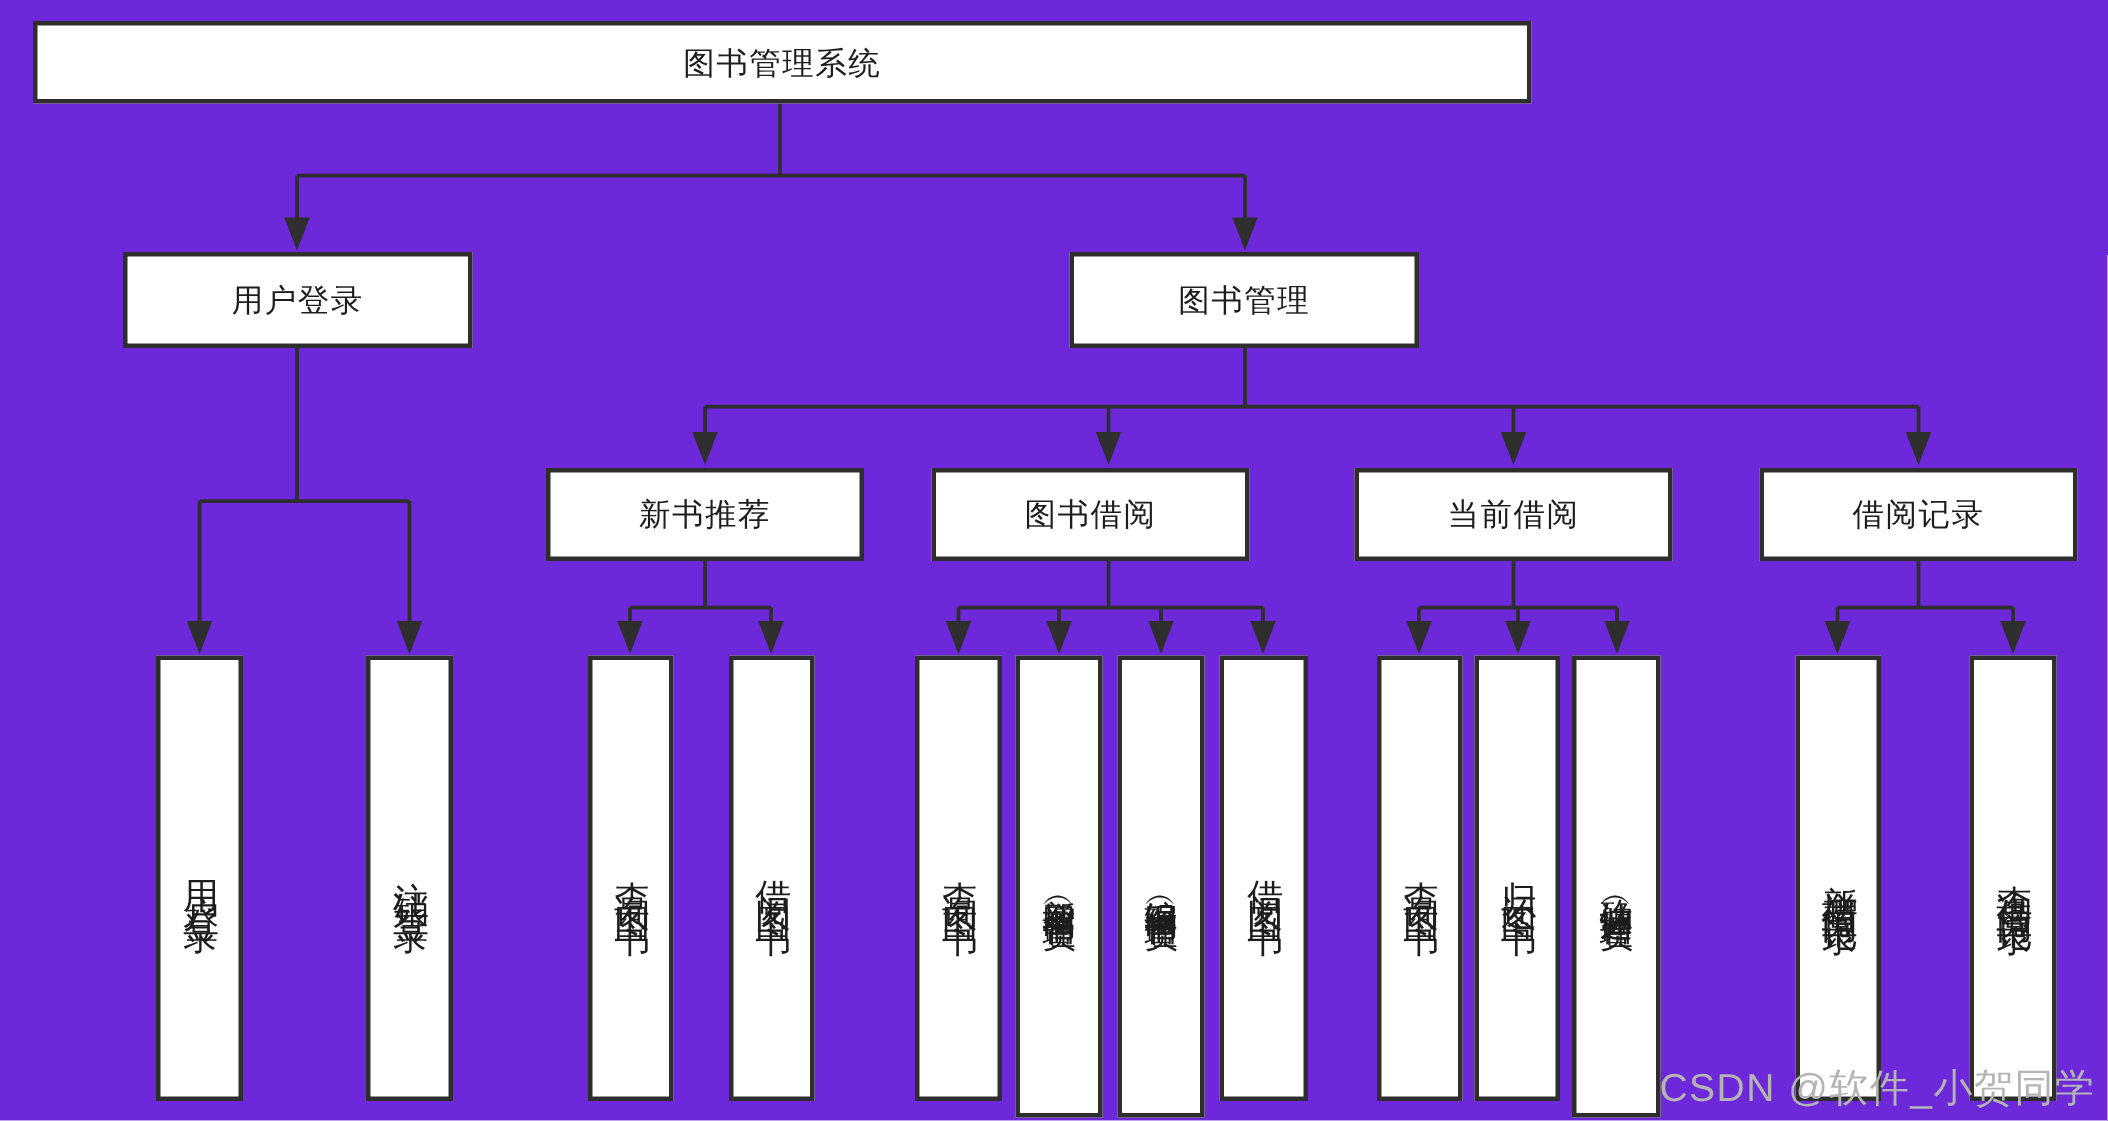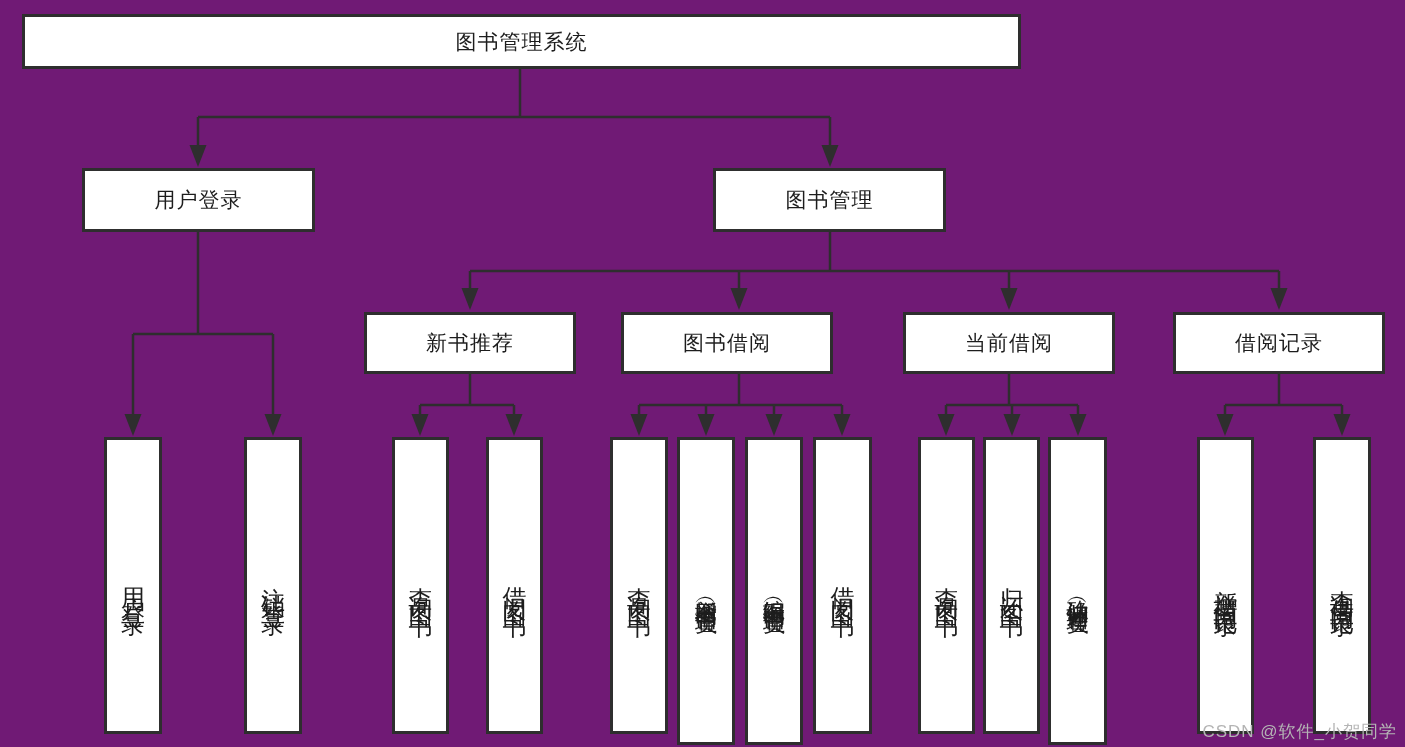--- a/index.html
+++ b/index.html
@@ -1,18 +1,18 @@
 <!DOCTYPE html>
 <html><head>
 <meta charset="utf-8">
 <style>
   html,body{margin:0;padding:0;background:#ffffff;}
   *{box-sizing:border-box;}
   #stage{
-    position:relative;width:1405px;height:747px;background:#701a75;overflow:hidden;
+    position:relative;width:1405px;height:747px;background:#6d28d9;overflow:hidden;
     font-family:"Liberation Sans", sans-serif;color:#1d1d1d;
   }
   #wires{position:absolute;left:0;top:0;width:1405px;height:747px;}
   .node{
     position:absolute;border:3px solid #2e2e2e;background:#ffffff;
     display:flex;align-items:center;justify-content:center;
     font-size:21px;letter-spacing:1px;white-space:nowrap;
   }
   
   #n-root{left:22px;top:14px;width:999px;height:55px;}
@@ -37,21 +37,21 @@
   .leaf.tall{height:308px;font-size:22px;letter-spacing:2px;}
   .leaf.six{letter-spacing:5px;}
   #lf-login{left:104px;} #lf-logout{left:244px;}
   #lf-q1{left:392px;width:57px;} #lf-b1{left:486px;width:57px;}
   #lf-q2{left:610px;} #lf-add{left:677px;} #lf-edit{left:745px;} #lf-b2{left:813px;width:59px;}
   #lf-q3{left:918px;width:57px;} #lf-return{left:983px;width:57px;} #lf-confirm{left:1048px;width:59px;}
   #lf-addrec{left:1197px;width:57px;} #lf-qrec{left:1313px;}
   
   #watermark{
     position:absolute;right:8px;bottom:4px;color:#b4b4b4;
-    font-size:17px;letter-spacing:1px;white-space:nowrap;
+    font-size:26px;letter-spacing:1px;white-space:nowrap;
   }
 </style>
 </head>
 <body>
 
 <div id="stage">
 
   <svg id="wires" viewBox="0 0 1405 747" xmlns="http://www.w3.org/2000/svg" aria-hidden="true">
     <g stroke="#2e2e2e" stroke-width="2.5" fill="none">
 

